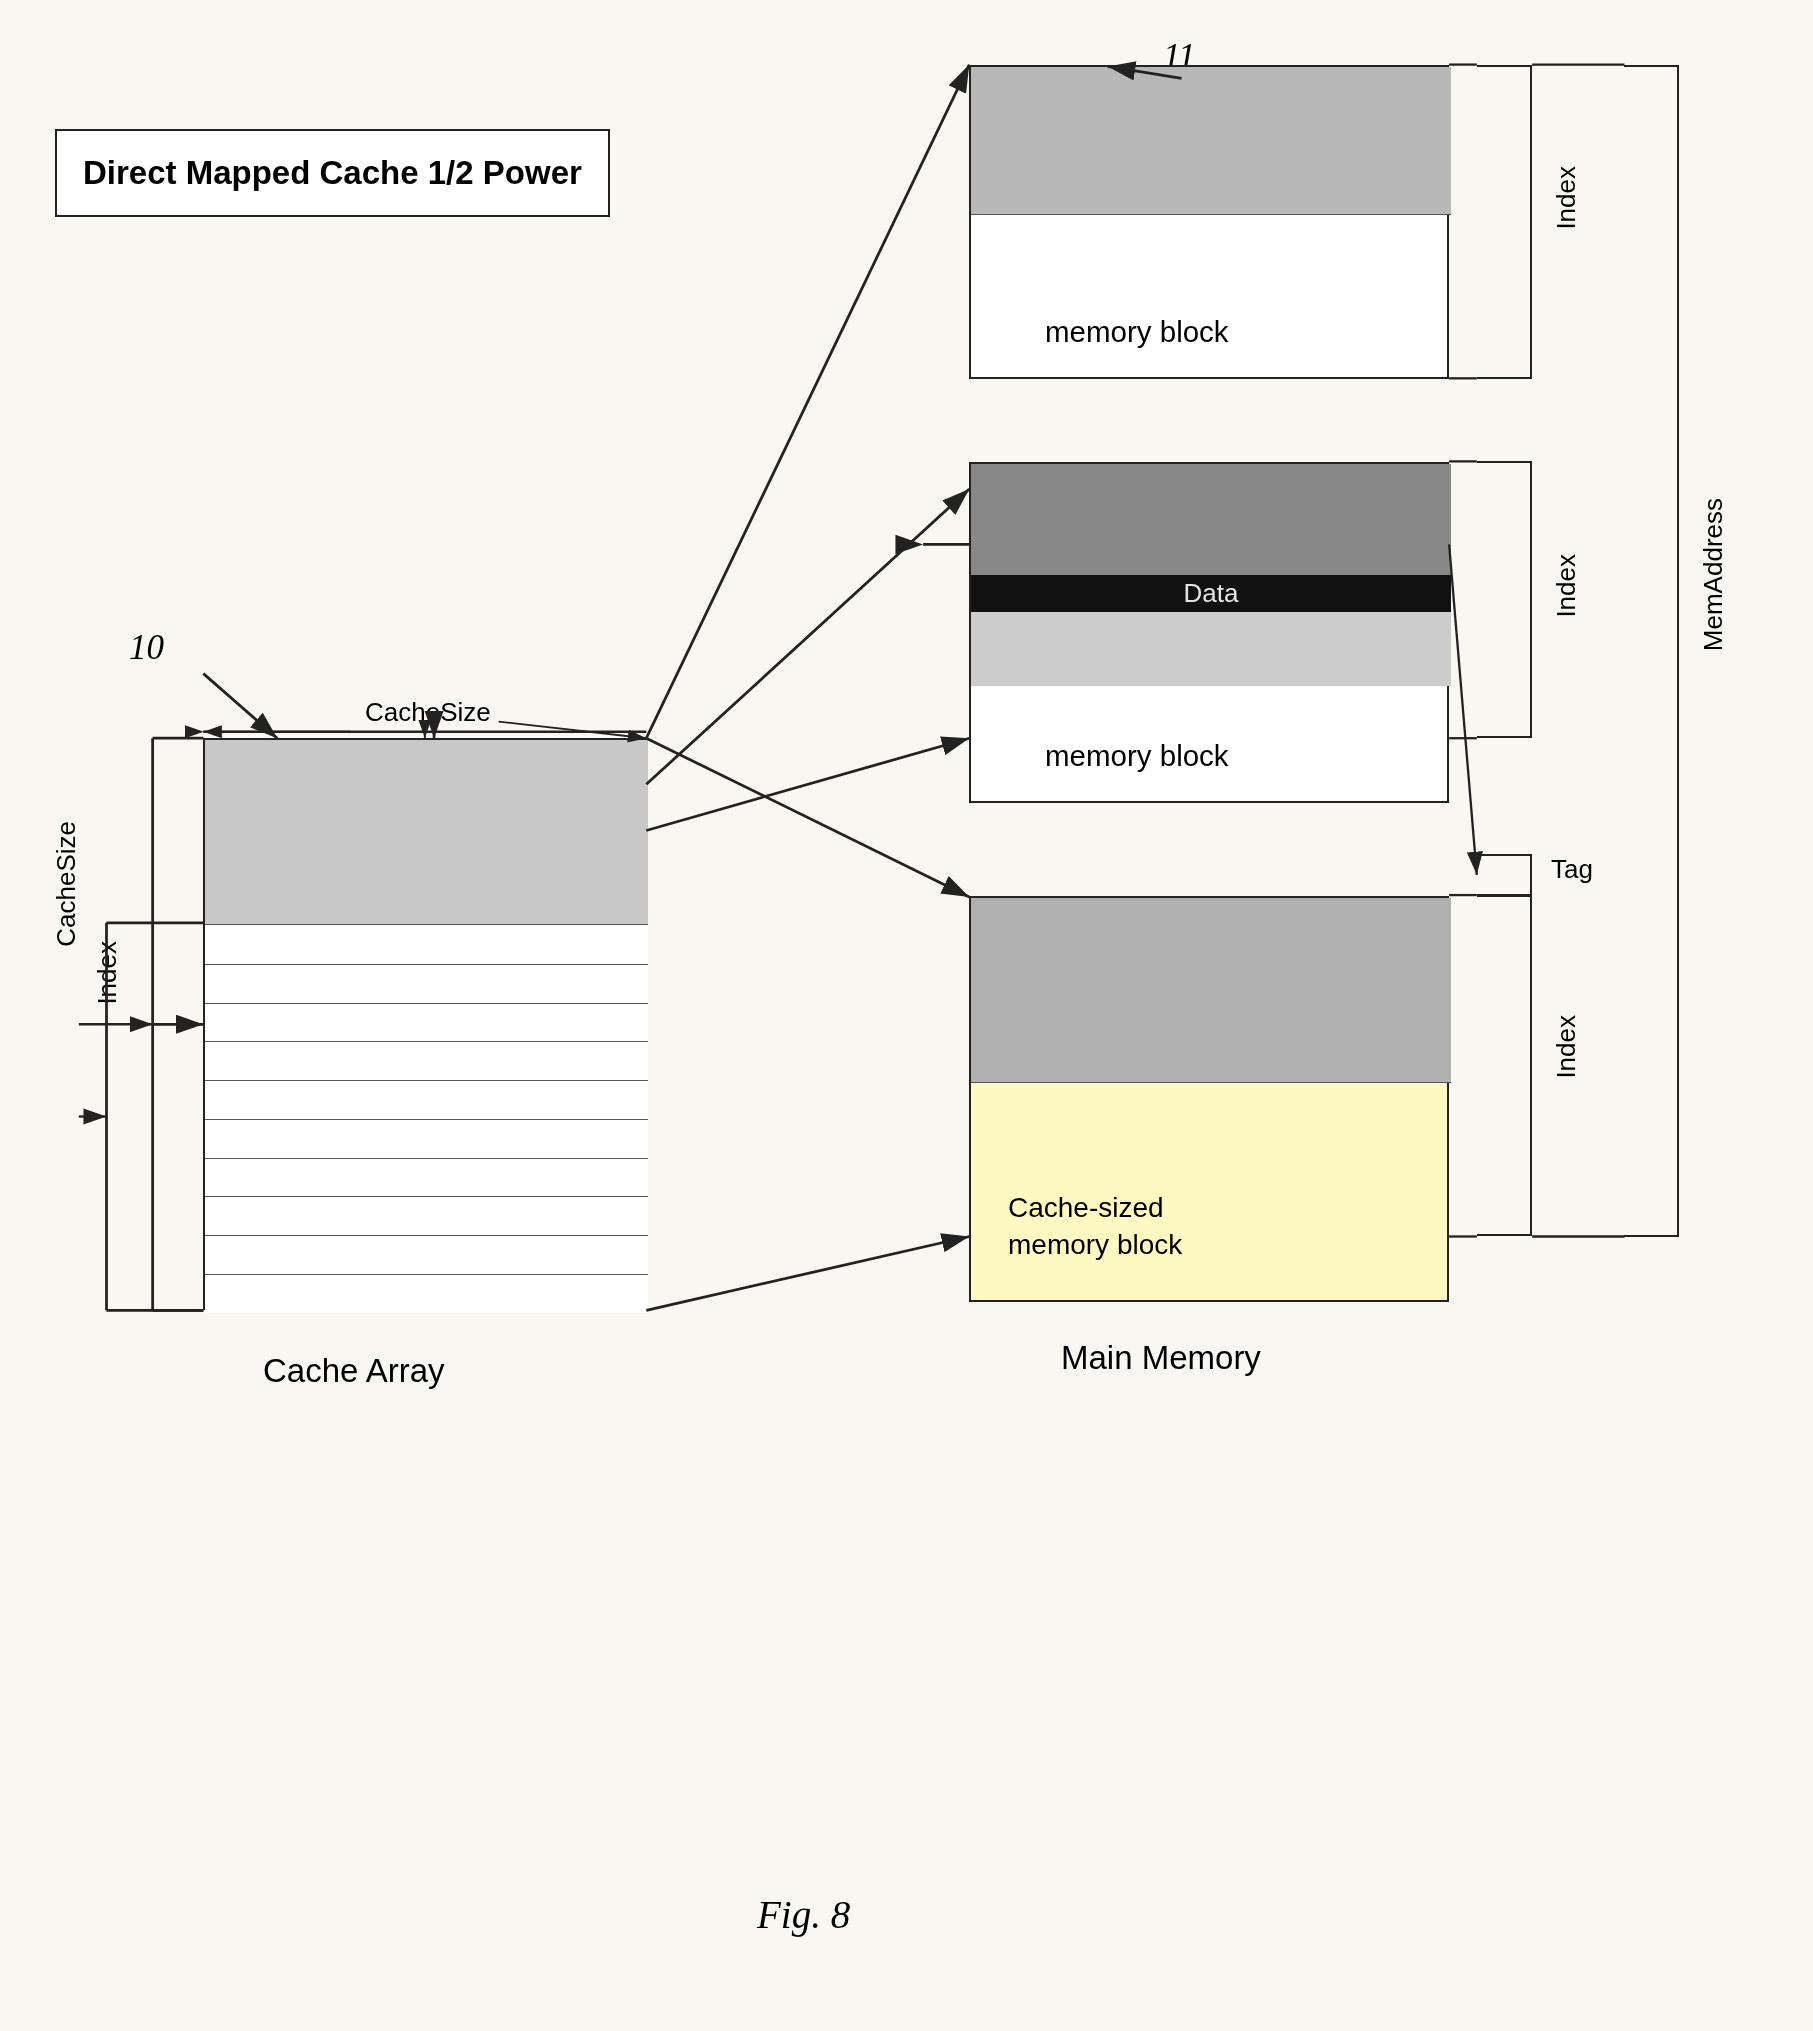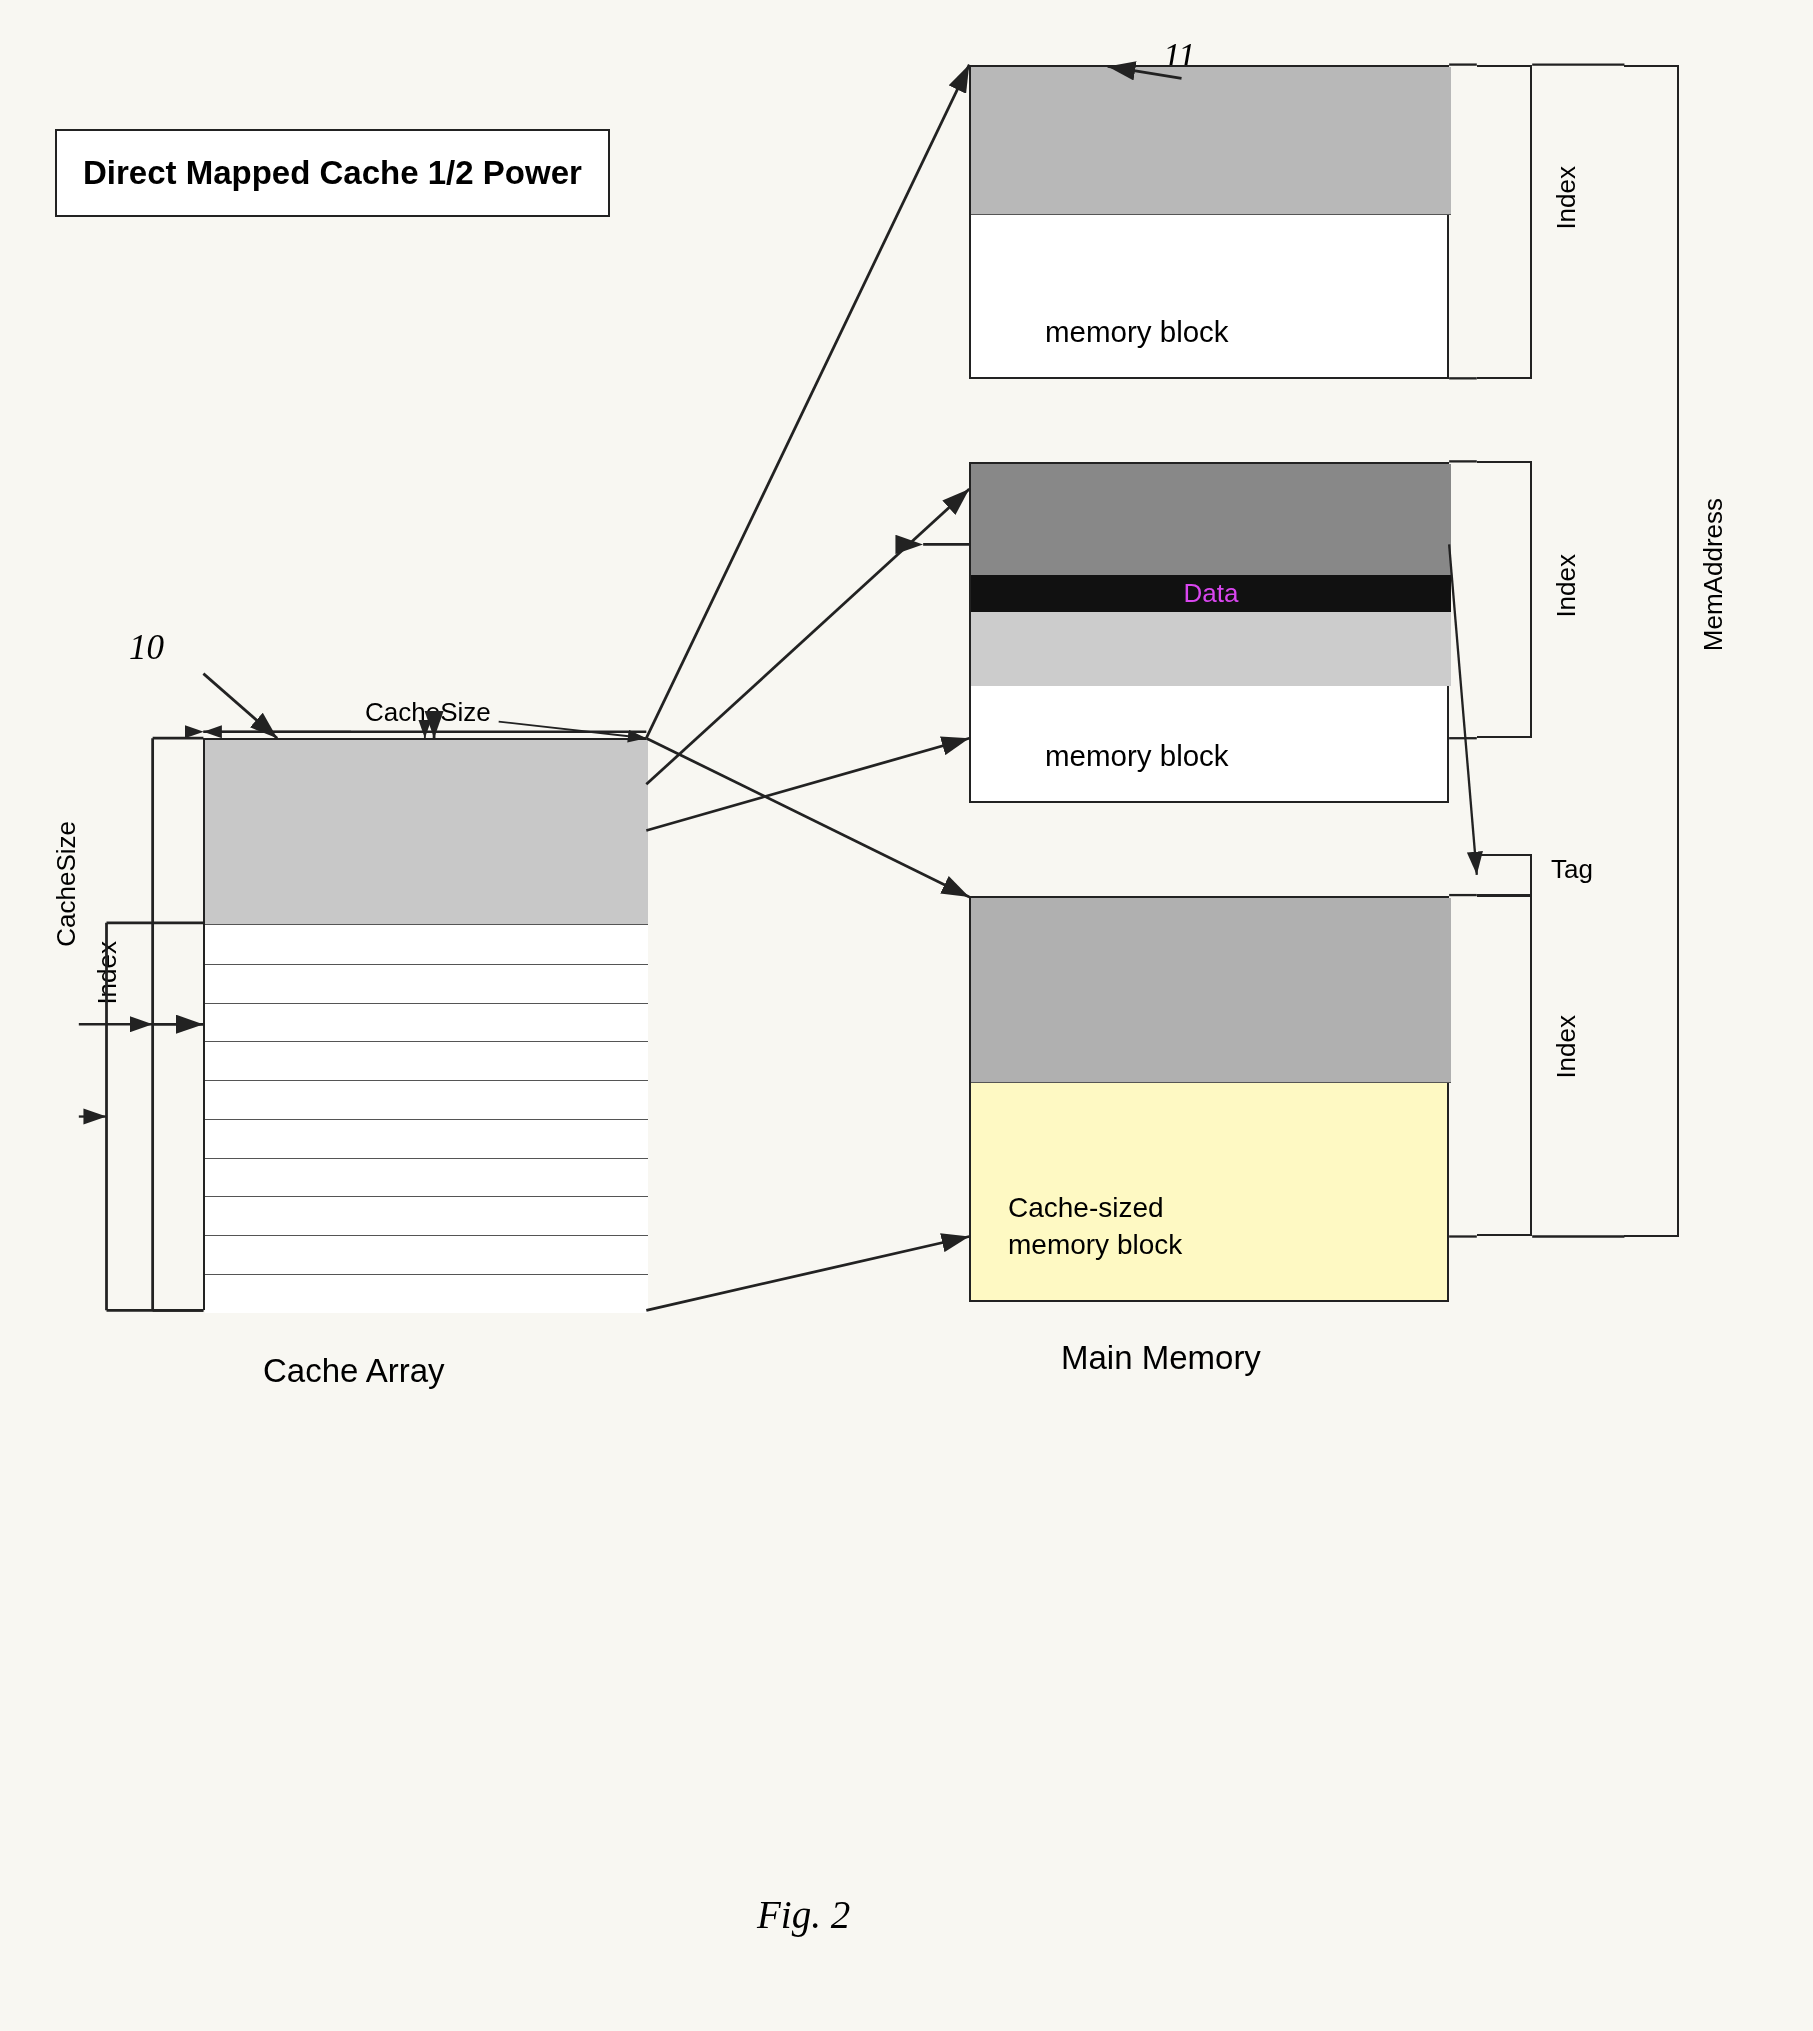--- a/index.html
+++ b/index.html
@@ -196,21 +196,21 @@
     }
     .mem-block-2-data-bar {
       width: 480px;
       height: 37px;
       background: #111;
       display: flex;
       align-items: center;
       justify-content: center;
     }
     .mem-block-2-data-text {
-      color: #d946ef;
+      color: #e5e5e5;
       font-size: 26px;
       font-family: Arial, sans-serif;
     }
     .mem-block-2-bottom-shaded {
       width: 480px;
       height: 74px;
       background: #ccc;
     }
     .mem-block-2-label {
       position: absolute;
@@ -455,21 +455,21 @@
 
   <div class="tag-bracket"></div>
   <div class="tag-label">Tag</div>
 
   <div class="index-bracket-3"></div>
   <div class="index-label-3">Index</div>
 
   <div class="mem-address-bracket"></div>
   <div class="mem-address-label">MemAddress</div>
 
-  <div class="fig-label">Fig. 2</div>
+  <div class="fig-label">Fig. 8</div>
 
   <svg class="arrows-svg" xmlns="http://www.w3.org/2000/svg" viewBox="0 0 1965 2201" width="1814" height="2031">
     <defs>
       <marker id="arrowhead" markerWidth="10" markerHeight="7" refX="10" refY="3.5" orient="auto">
         <polygon points="0 0, 10 3.5, 0 7" fill="#222"></polygon>
       </marker>
       <marker id="arrowhead-left" markerWidth="10" markerHeight="7" refX="0" refY="3.5" orient="auto">
         <polygon points="10 0, 0 3.5, 10 7" fill="#222"></polygon>
       </marker>
     </defs>

